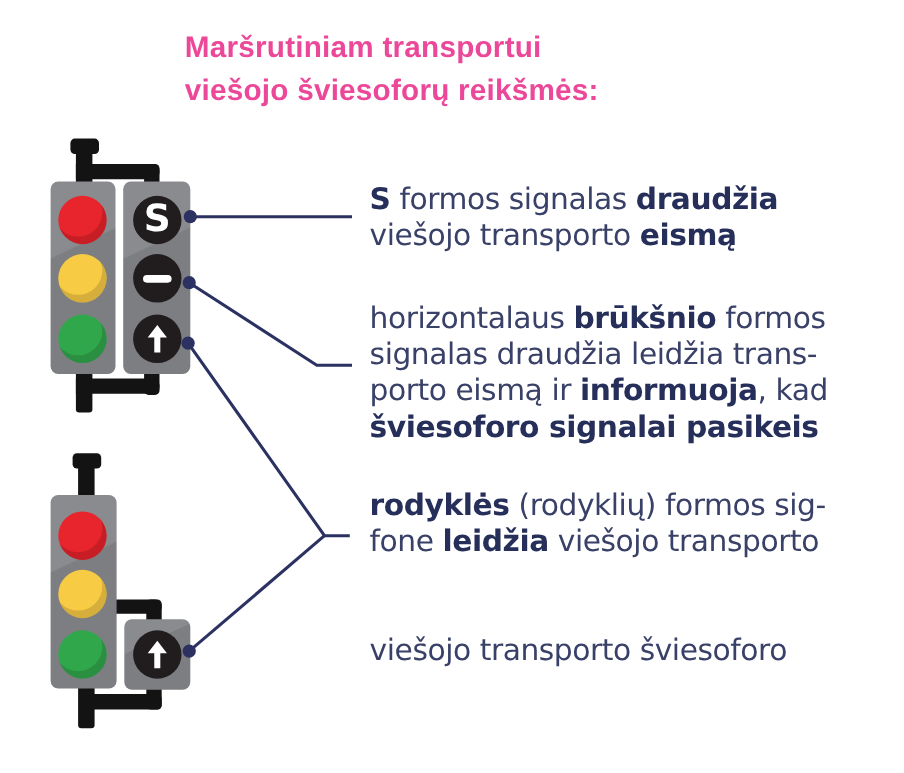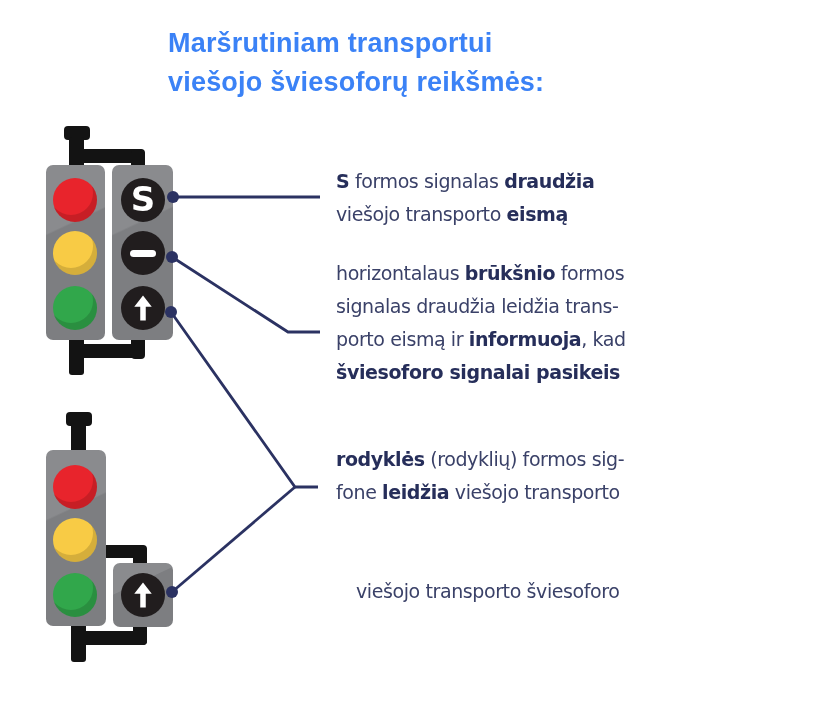--- a/index.html
+++ b/index.html
@@ -5,26 +5,26 @@
   html,body { margin:0; padding:0; background:#ffffff; }
   .canvas {
     position:relative; width:822px; height:703px; background:#ffffff;
     font-family:"DejaVu Sans", sans-serif; overflow:hidden;
   }
   
   .title {
     position:absolute; left:168px; top:24px;
     font-family:"Liberation Sans", sans-serif;
     font-weight:bold; font-size:27px; line-height:39px;
-    color:#3b82f6; letter-spacing:0.2px;
+    color:#ec4899; letter-spacing:0.2px;
   }
   
   .para {
     position:absolute; left:336px;
-    font-size:19px; line-height:33px; letter-spacing:-0.4px;
+    font-size:27px; line-height:33px; letter-spacing:-0.4px;
     color:#3a4168; white-space:nowrap;
   }
   .para .b { font-weight:bold; color:#262e5a; }
   
   .blk { position:absolute; background:#131313; border-radius:4px; }
   .panel {
     position:absolute; border-radius:7px;
     background:linear-gradient(155deg,#8a8b8e 0%,#8a8b8e 34%,#7d7e81 35%,#7d7e81 100%);
   }
   .lamp {
@@ -117,27 +117,27 @@
       <circle cx="172" cy="257" r="6"></circle>
       <circle cx="171" cy="312" r="6"></circle>
       <circle cx="172" cy="592" r="6"></circle>
     </g>
   </svg>
 
   <div class="para" style="top:165px;">
       <div><span class="b">S</span><span> formos signalas </span><span class="b">draudžia</span></div>
       <div><span>viešojo transporto </span><span class="b">eismą</span></div>
     </div>
-  <div class="para" style="top:257px;">
+  <div class="para" style="top:273px;">
       <div><span>horizontalaus </span><span class="b">brūkšnio</span><span> formos</span></div>
       <div><span>signalas draudžia leidžia trans-</span></div>
       <div><span>porto eismą ir </span><span class="b">informuoja</span><span>, kad</span></div>
       <div><span class="b">šviesoforo signalai pasikeis</span></div>
     </div>
   <div class="para" style="top:443px;">
       <div><span class="b">rodyklės</span><span> (rodyklių) formos sig-</span></div>
       <div><span>fone </span><span class="b">leidžia</span><span> viešojo transporto</span></div>
     </div>
-  <div class="para" style="top:575px;margin-left:20px;">
+  <div class="para" style="top:575px;">
       <div><span>viešojo transporto šviesoforo</span></div>
     </div>
 
 </div>
 
 </body></html>

